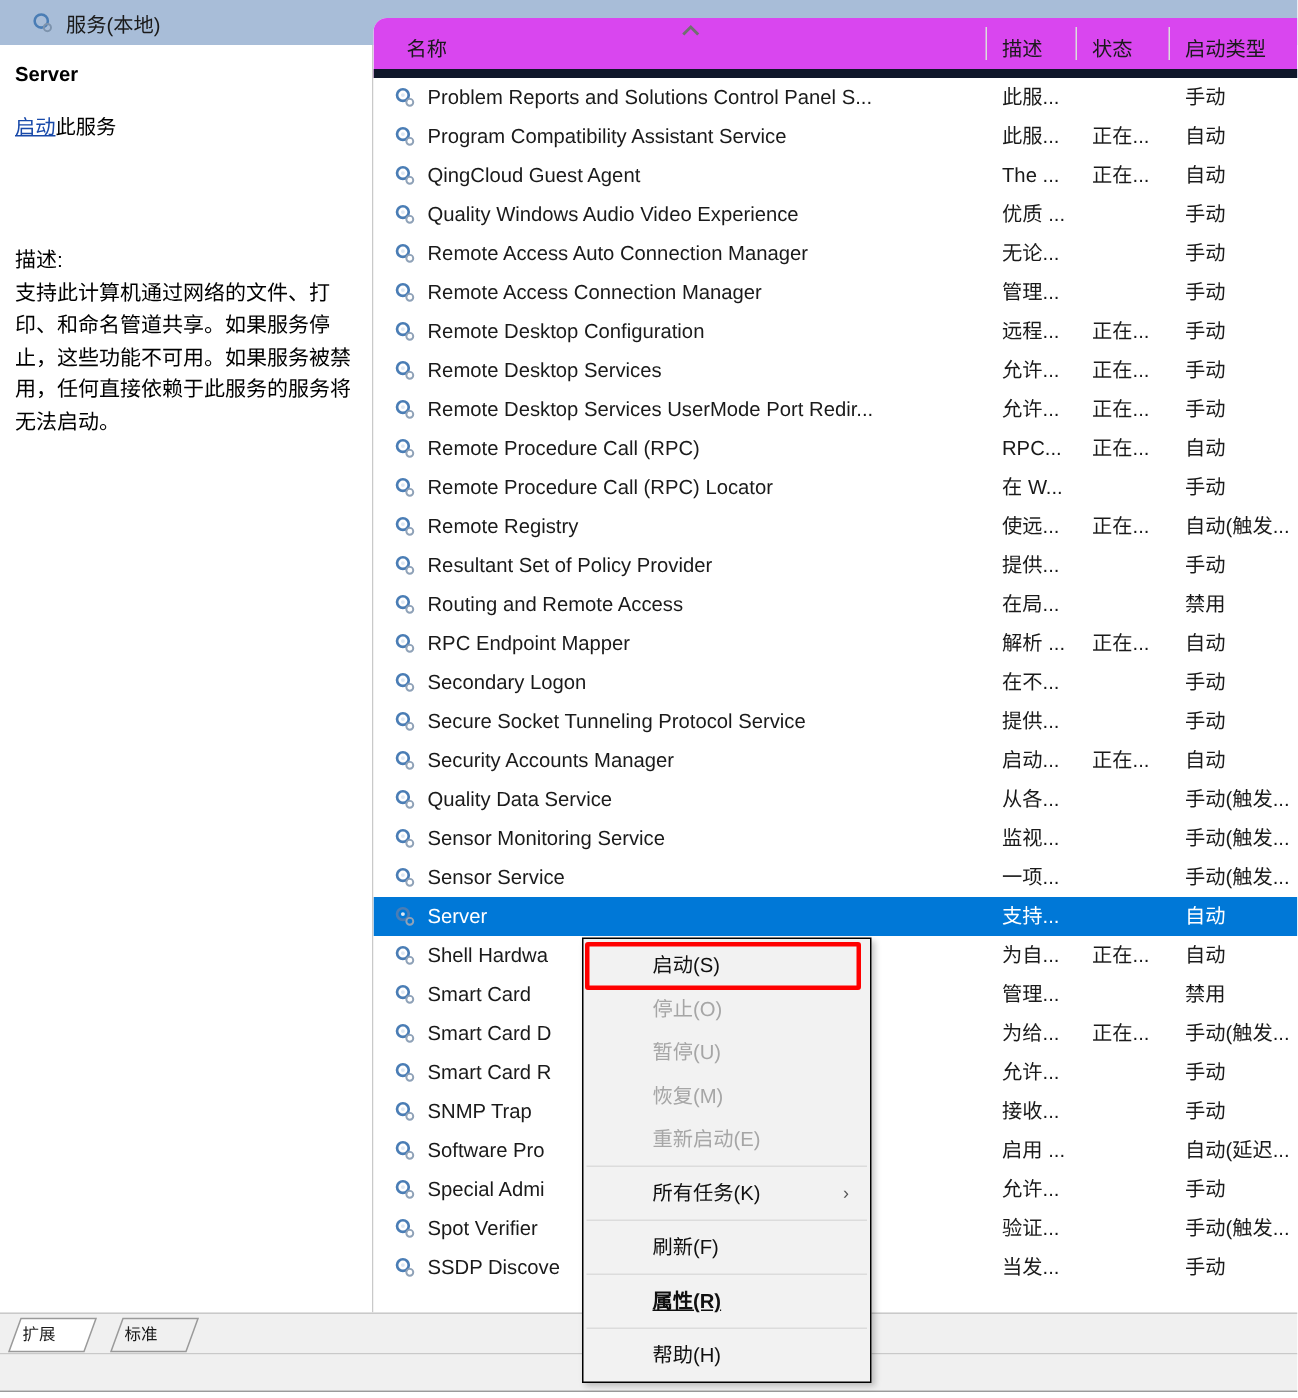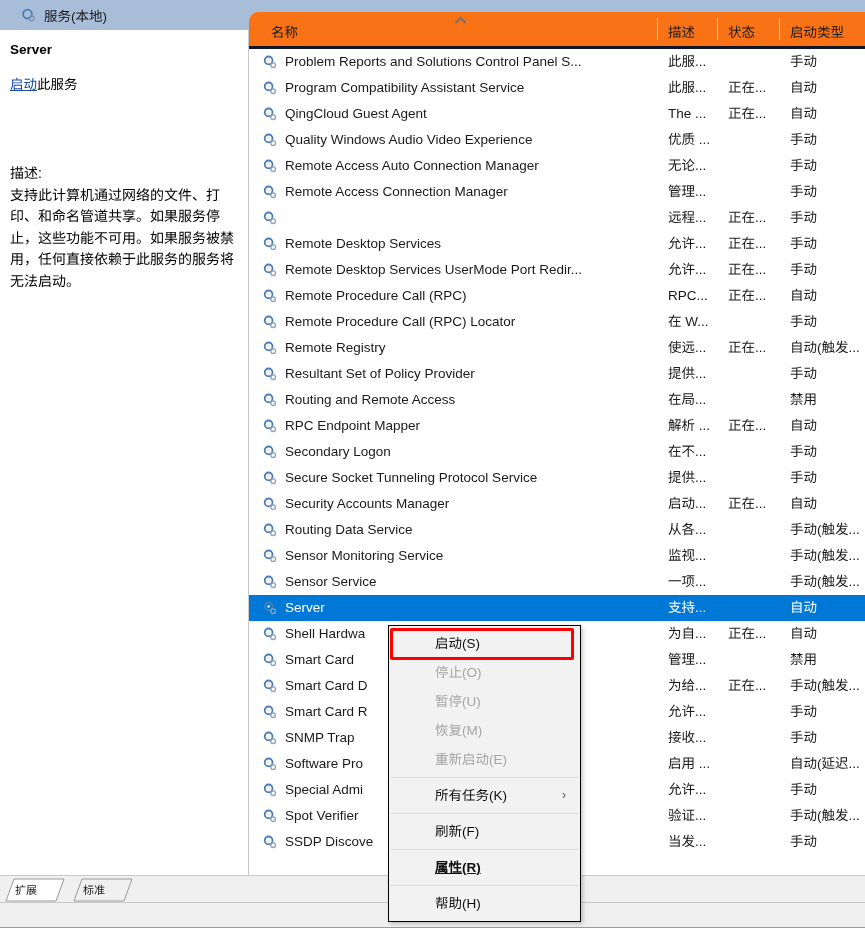--- a/index.html
+++ b/index.html
@@ -89,22 +89,22 @@
     background: #ffffff;
     border-top-left-radius: 9px;
     overflow: hidden;
     box-sizing: border-box;
   }
 
   
   .list-header {
     position: relative;
     height: 34px;
-    border-bottom: 3px solid #0f172a;
-    background: #f97316;
+    border-bottom: 6px solid #0f172a;
+    background: #d946ef;
   }
   .hcell {
     position: absolute;
     bottom: 5px;
     font-size: 13.5px;
     color: #1a1a1a;
     white-space: nowrap;
   }
   .hsep {
     position: absolute;
@@ -364,20 +364,21 @@
         <div class="cell-desc">管理...</div>
         <div class="cell-status"></div>
         <div class="cell-startup">手动</div>
       </div>
       <div class="row">
         <svg class="row-icon" viewBox="0 0 16 16">
           <circle cx="6.6" cy="6.4" r="3.9" fill="none" stroke="#4a7db5" stroke-width="1.8"></circle>
           <circle cx="6.6" cy="6.4" r="1.3" fill="#dce7f3"></circle>
           <circle cx="11.2" cy="11.2" r="2.3" fill="none" stroke="#8fa2b8" stroke-width="1.3"></circle>
         </svg>
+        <div class="cell-name">Remote Desktop Configuration</div>
         <div class="cell-desc">远程...</div>
         <div class="cell-status">正在...</div>
         <div class="cell-startup">手动</div>
       </div>
       <div class="row">
         <svg class="row-icon" viewBox="0 0 16 16">
           <circle cx="6.6" cy="6.4" r="3.9" fill="none" stroke="#4a7db5" stroke-width="1.8"></circle>
           <circle cx="6.6" cy="6.4" r="1.3" fill="#dce7f3"></circle>
           <circle cx="11.2" cy="11.2" r="2.3" fill="none" stroke="#8fa2b8" stroke-width="1.3"></circle>
         </svg>
@@ -495,21 +496,21 @@
         <div class="cell-desc">启动...</div>
         <div class="cell-status">正在...</div>
         <div class="cell-startup">自动</div>
       </div>
       <div class="row">
         <svg class="row-icon" viewBox="0 0 16 16">
           <circle cx="6.6" cy="6.4" r="3.9" fill="none" stroke="#4a7db5" stroke-width="1.8"></circle>
           <circle cx="6.6" cy="6.4" r="1.3" fill="#dce7f3"></circle>
           <circle cx="11.2" cy="11.2" r="2.3" fill="none" stroke="#8fa2b8" stroke-width="1.3"></circle>
         </svg>
-        <div class="cell-name">Routing Data Service</div>
+        <div class="cell-name">Quality Data Service</div>
         <div class="cell-desc">从各...</div>
         <div class="cell-status"></div>
         <div class="cell-startup">手动(触发...</div>
       </div>
       <div class="row">
         <svg class="row-icon" viewBox="0 0 16 16">
           <circle cx="6.6" cy="6.4" r="3.9" fill="none" stroke="#4a7db5" stroke-width="1.8"></circle>
           <circle cx="6.6" cy="6.4" r="1.3" fill="#dce7f3"></circle>
           <circle cx="11.2" cy="11.2" r="2.3" fill="none" stroke="#8fa2b8" stroke-width="1.3"></circle>
         </svg>

